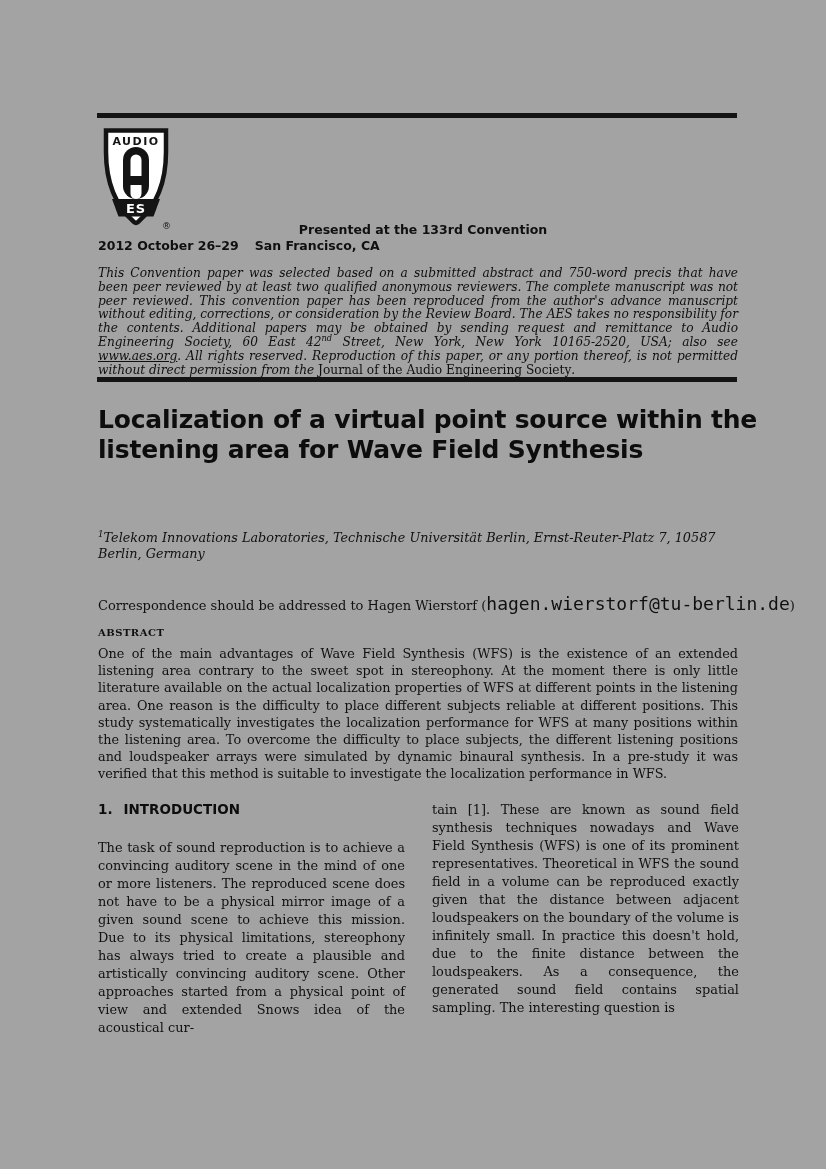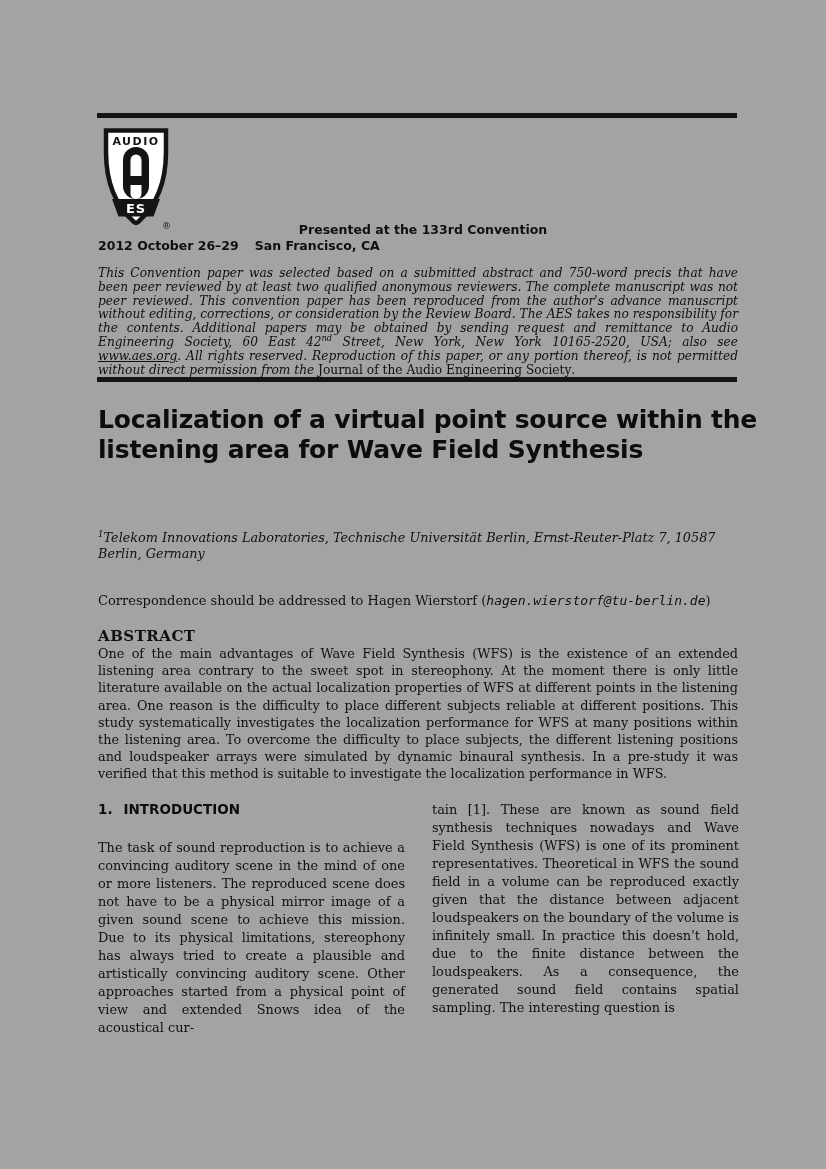--- a/index.html
+++ b/index.html
@@ -57,25 +57,25 @@
 
   .authors{position:absolute;left:98px;top:503px;font-size:14.5px;}
   .authors sup{font-size:0.65em;line-height:0;}
 
   .affil{position:absolute;left:98px;width:642px;font-style:italic;font-size:12.8px;line-height:15.5px;}
   .affil sup{font-size:0.68em;line-height:0;font-style:italic;}
   .affil1{top:530px;}
   .affil2{top:554px;}
 
   .correspondence{position:absolute;left:98px;top:593px;font-size:13px;}
-  .correspondence .email{font-family:"DejaVu Sans Mono", monospace;font-size:13px;font-style:italic;}
+  .correspondence .email{font-family:"DejaVu Sans Mono", monospace;font-size:18px;}
 
   .abstract-head{
     position:absolute;left:98px;top:627px;
-    font-weight:700;font-size:15px;letter-spacing:0.5px;
+    font-weight:700;font-size:10px;letter-spacing:0.5px;
   }
   .abstract-text{
     position:absolute;left:98px;top:645px;width:640px;
     font-size:12.8px;line-height:17.2px;text-align:justify;
   }
 
   .columns{
     position:absolute;left:98px;top:801px;width:642px;
     display:flex;gap:27px;
   }

